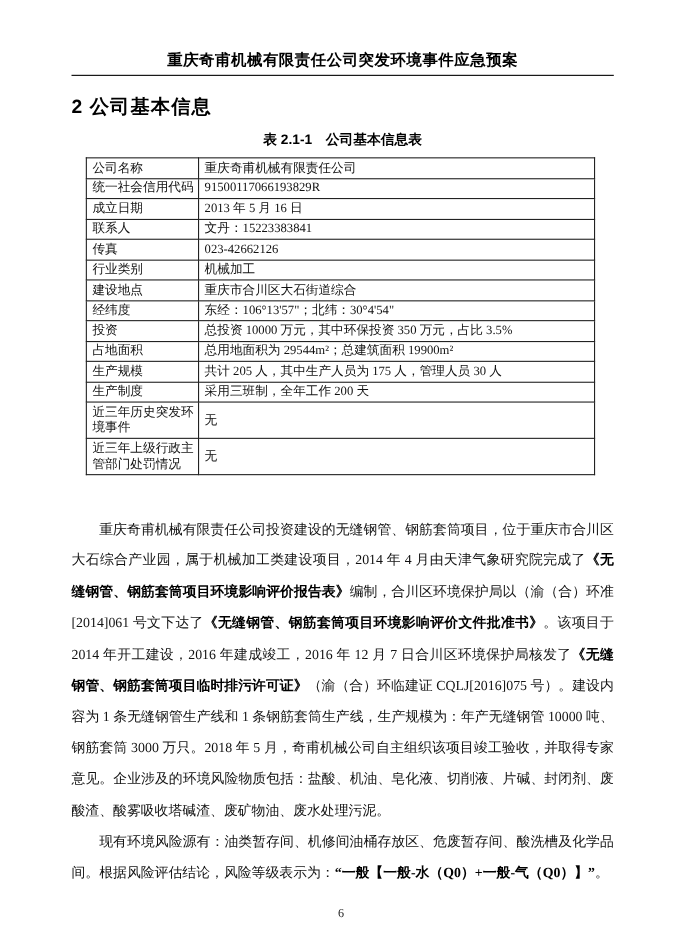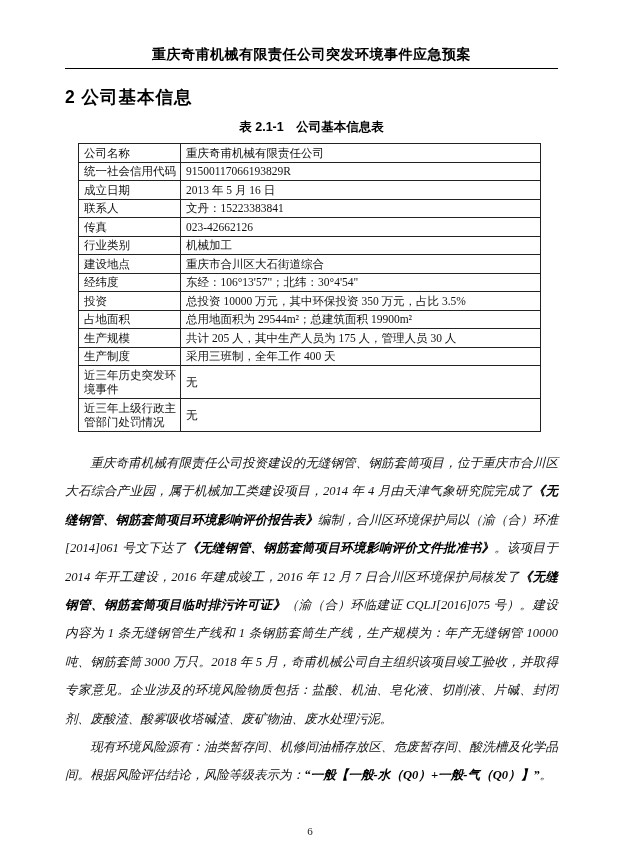--- a/index.html
+++ b/index.html
@@ -53,26 +53,25 @@
     border: 1px solid #222;
     font-size: 11.5px;
     line-height: 14.5px;
     padding: 1.5px 4px 1.5px 5px;
     vertical-align: middle;
     color: #111;
   }
   td.lbl { width: 92px; }
   td.val { padding-left: 8px; }
   .body-text {
-    margin-top: 17px;
+    margin-top: 35px;
     font-size: 12.6px;
     line-height: 28.4px;
     text-align: justify;
     color: #111;
-    font-style: italic;
   }
   .body-text p { margin: 0; text-indent: 2em; }
   .body-text b { color: #000; }
   .page-number {
     position: absolute;
     bottom: 24px;
     left: 0;
     right: 0;
     text-align: center;
     font-size: 11px;
@@ -134,21 +133,21 @@
       <tr>
         <td class="lbl">占地面积</td>
         <td class="val">总用地面积为 29544m²；总建筑面积 19900m²</td>
       </tr>
       <tr>
         <td class="lbl">生产规模</td>
         <td class="val">共计 205 人，其中生产人员为 175 人，管理人员 30 人</td>
       </tr>
       <tr>
         <td class="lbl">生产制度</td>
-        <td class="val">采用三班制，全年工作 400 天</td>
+        <td class="val">采用三班制，全年工作 200 天</td>
       </tr>
       <tr>
         <td class="lbl">近三年历史突发环境事件</td>
         <td class="val">无</td>
       </tr>
       <tr>
         <td class="lbl">近三年上级行政主管部门处罚情况</td>
         <td class="val">无</td>
       </tr>
     </tbody>

